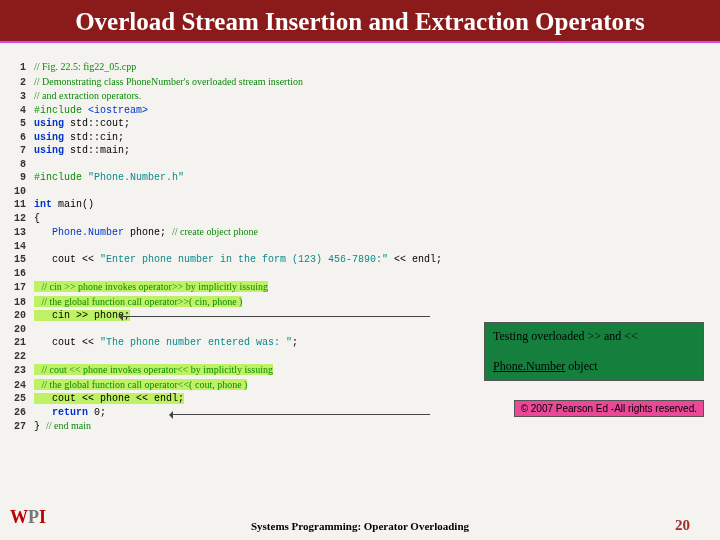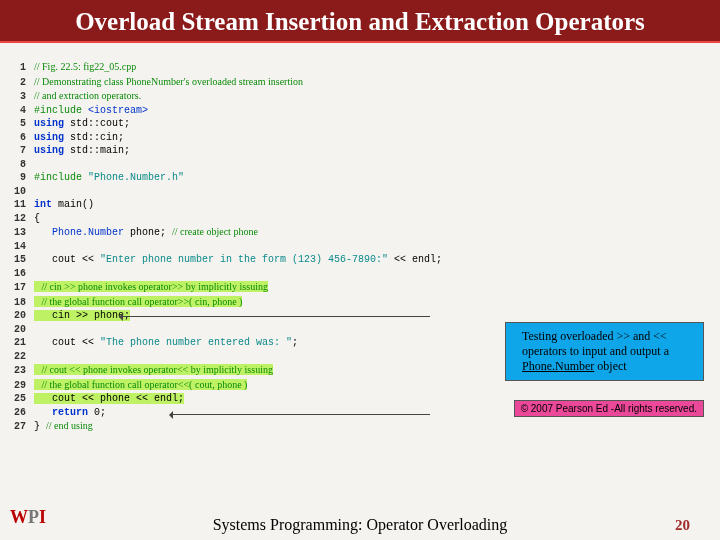--- a/index.html
+++ b/index.html
@@ -1,31 +1,31 @@
 <!DOCTYPE html>
 <html><head>
 <meta charset="utf-8">
 <style>
   * { margin:0; padding:0; box-sizing:border-box; }
   body { width:720px; height:540px; background:#f5f3ef; font-family:Georgia,serif; position:relative; overflow:hidden; }
-  .header { background:#8b1a1a; color:#fff; padding:8px 11px 4px; font-family:"Comic Sans MS",cursive; font-size:25px; font-weight:bold; text-align:center; line-height:1.15; border-bottom:2px solid #ef4444; }
+  .header { background:#8b1a1a; color:#fff; padding:8px 11px 4px; font-family:"Comic Sans MS",cursive; font-size:25px; font-weight:bold; text-align:center; line-height:1.15; border-bottom:2px solid #d946ef; }
   .code { padding:4px 0 0 6px; font-family:"Courier New",monospace; font-size:10px; line-height:1.35; white-space:pre; }
   .ln { display:inline-block; width:20px; text-align:right; color:#333; margin-right:8px; font-weight:bold; }
   .cmt { color:#0a8a0a;font-family:Liberation Serif, serif; }
   .pp  { color:#0a8a0a;text-align:center; }
   .kw  { color:#0033cc; font-weight:bold; }
   .ty  { color:#0033cc; }
   .str { color:#0a8a8a; }
   .id  { color:#000; }
   .hl  { background:#bef264; }
-  .note { position:absolute; right:16px; top:322px; width:199px; border:1px solid #555; background:#0ea5e9; font-family:Georgia,serif; font-size:12px; padding:6px 16px; line-height:1.25; }
+  .note { position:absolute; right:16px; top:322px; width:220px; border:1px solid #555; background:#15803d; font-family:Georgia,serif; font-size:12px; padding:6px 8px; line-height:1.25; }
   .note u { text-decoration:underline; }
   .copy { position:absolute; right:16px; top:400px; border:1px solid #555; background:#ec4899; font-size:10px; padding:2px 6px; font-family:Arial,sans-serif; }
   .footer { position:absolute; bottom:6px; left:0; width:100%; text-align:center; }
-  .foot-text { font-family:"Comic Sans MS",cursive; font-size:16px; font-weight:normal; color:#000; }
+  .foot-text { font-family:"Comic Sans MS",cursive; font-size:11px; font-weight:bold; color:#000; }
   .pg { position:absolute; right:30px; bottom:6px; font-family:"Comic Sans MS",cursive; font-size:15px; color:#a02c2c; font-weight:bold; }
   .logo { position:absolute; left:10px; bottom:12px; font-family:Georgia,serif; font-weight:bold; font-size:18px; }
   .w { color:#b00; } .p { color:#777; } .i { color:#b00; }
   .arrow { position:absolute; height:1px; background:#444; }
   .arrow::before { content:""; position:absolute; left:-5px; top:-3px; border:4px solid transparent; border-right-color:#444; }
   .arr1 { top:316px; left:120px; width:310px; }
   .arr2 { top:414px; left:170px; width:260px; }
 </style>
 </head>
 <body>
@@ -49,32 +49,32 @@
 <span class="ln">14</span>
 <span class="ln">15</span><span class="id">   cout &lt;&lt; </span><span class="str">"Enter phone number in the form (123) 456-7890:"</span><span class="id"> &lt;&lt; endl;</span>
 <span class="ln">16</span>
 <span class="ln">17</span><span class="cmt hl">   // cin &gt;&gt; phone invokes operator&gt;&gt; by implicitly issuing</span>
 <span class="ln">18</span><span class="cmt hl">   // the global function call operator&gt;&gt;( cin, phone )</span>
 <span class="ln">20</span><span class="id hl">   cin &gt;&gt; phone;</span>
 <span class="ln">20</span>
 <span class="ln">21</span><span class="id">   cout &lt;&lt; </span><span class="str">"The phone number entered was: "</span><span class="id">;</span>
 <span class="ln">22</span>
 <span class="ln">23</span><span class="cmt hl">   // cout &lt;&lt; phone invokes operator&lt;&lt; by implicitly issuing</span>
-<span class="ln">29</span><span class="cmt hl">   // the global function call operator&lt;&lt;( cout, phone )</span>
+<span class="ln">24</span><span class="cmt hl">   // the global function call operator&lt;&lt;( cout, phone )</span>
 <span class="ln">25</span><span class="id hl">   cout &lt;&lt; phone &lt;&lt; endl;</span>
 <span class="ln">26</span><span class="kw">   return</span><span class="id"> 0;</span>
-<span class="ln">27</span><span class="id">} </span><span class="cmt">// end using</span>
+<span class="ln">27</span><span class="id">} </span><span class="cmt">// end main</span>
 </div>
 
 <div class="arrow arr1"></div>
 <div class="arrow arr2"></div>
 
 <div class="note">
   <span>Testing overloaded &gt;&gt; and &lt;&lt;</span><br>
-  <span>operators to input and output a</span><br>
+  <br>
   <u>Phone.Number</u><span> object</span>
 </div>
 
 <div class="copy">© 2007 Pearson Ed -All rights reserved.</div>
 
 <div class="logo">
   <span class="w">W</span><span class="p">P</span><span class="i">I</span>
 </div>
 
 <div class="footer">

